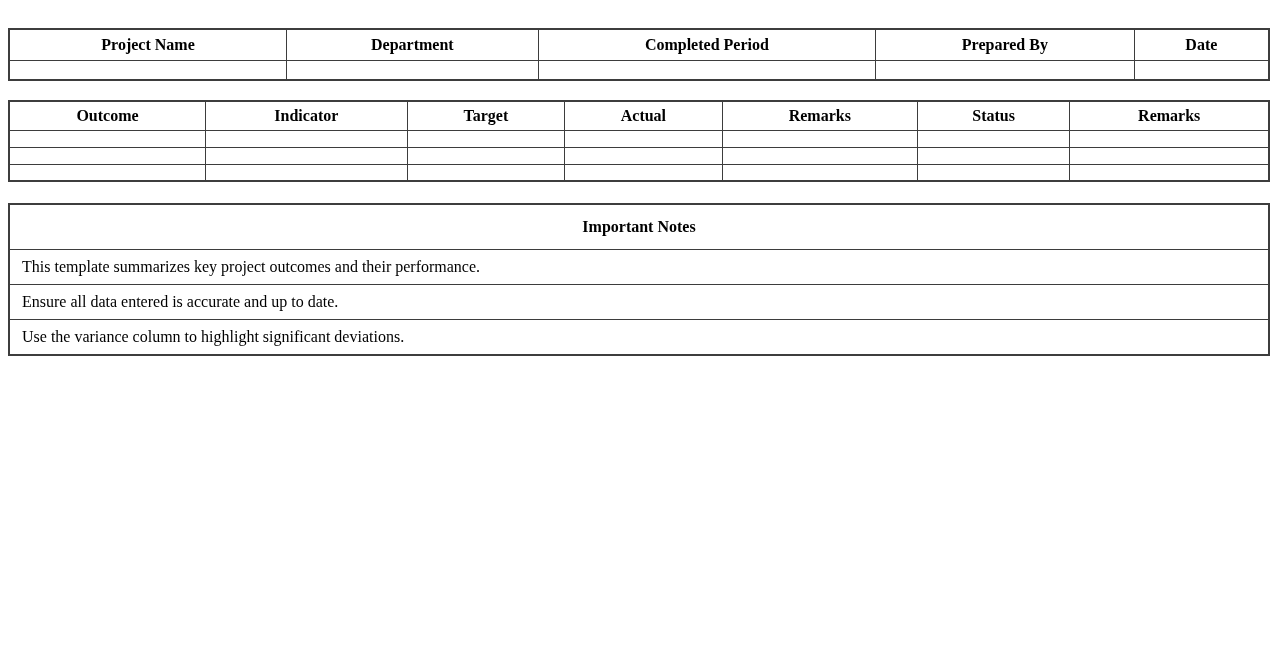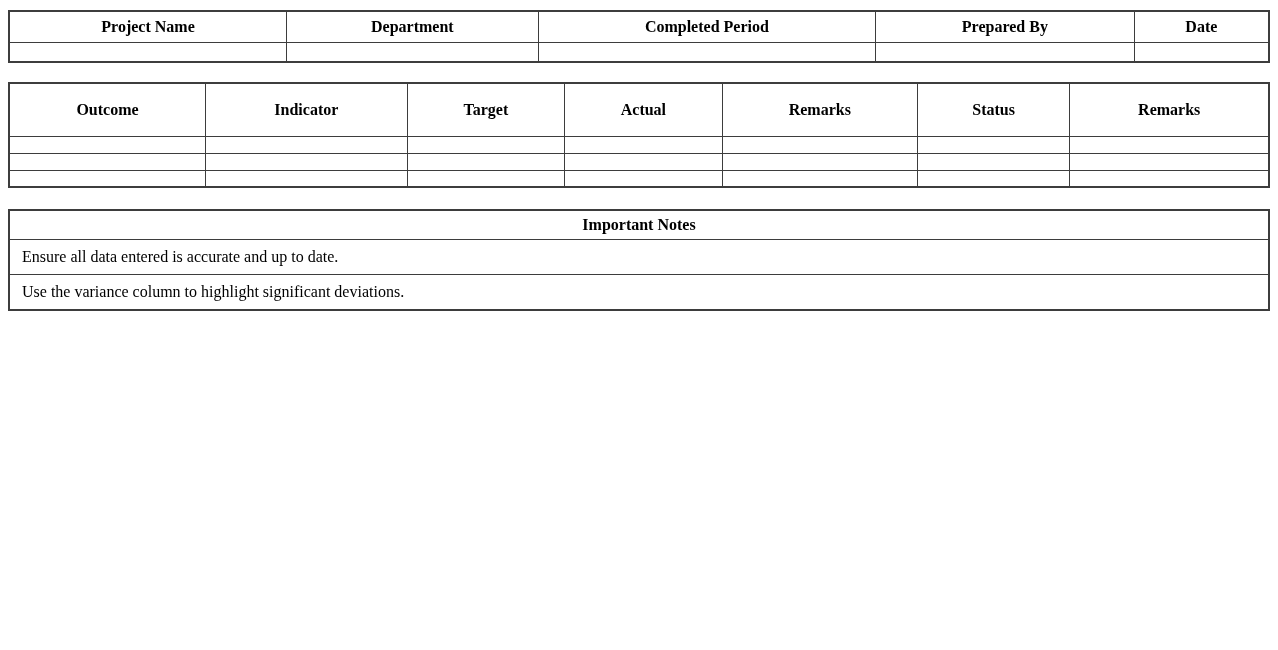--- a/index.html
+++ b/index.html
@@ -24,29 +24,29 @@
     vertical-align: middle;
     overflow: hidden;
   }
   th {
     font-weight: bold;
     text-align: center;
     padding: 6px 2px;
     line-height: 18px;
   }
   
-  #project-info-table { margin-top: 2px; }
+  #project-info-table { margin-top: 20px; }
   #project-info-table td.empty { height: 19px; padding: 0; }
   
   #outcomes-table { margin-top: 19px; }
-  #outcomes-table th { padding: 17px 2px; }
+  #outcomes-table th { padding: 5px 2px; }
   #outcomes-table td.empty { height: 17px; padding: 0; }
   
   #notes-table { margin-top: 21px; }
-  #notes-table th { padding: 5px 2px; }
+  #notes-table th { padding: 13px 2px; }
   #notes-table td.note {
     text-align: left;
     padding: 8px 12px;
     line-height: 18px;
     height: 35px;
   }
 </style>
 </head>
 <body>
 
@@ -125,19 +125,22 @@
     </tr>
   </tbody>
 </table>
 
 <table id="notes-table">
   <tbody>
     <tr>
       <th>Important Notes</th>
     </tr>
     <tr>
+      <td class="note">This template summarizes key project outcomes and their performance.</td>
+    </tr>
+    <tr>
       <td class="note">Ensure all data entered is accurate and up to date.</td>
     </tr>
     <tr>
       <td class="note">Use the variance column to highlight significant deviations.</td>
     </tr>
   </tbody>
 </table>
 
 </body></html>

